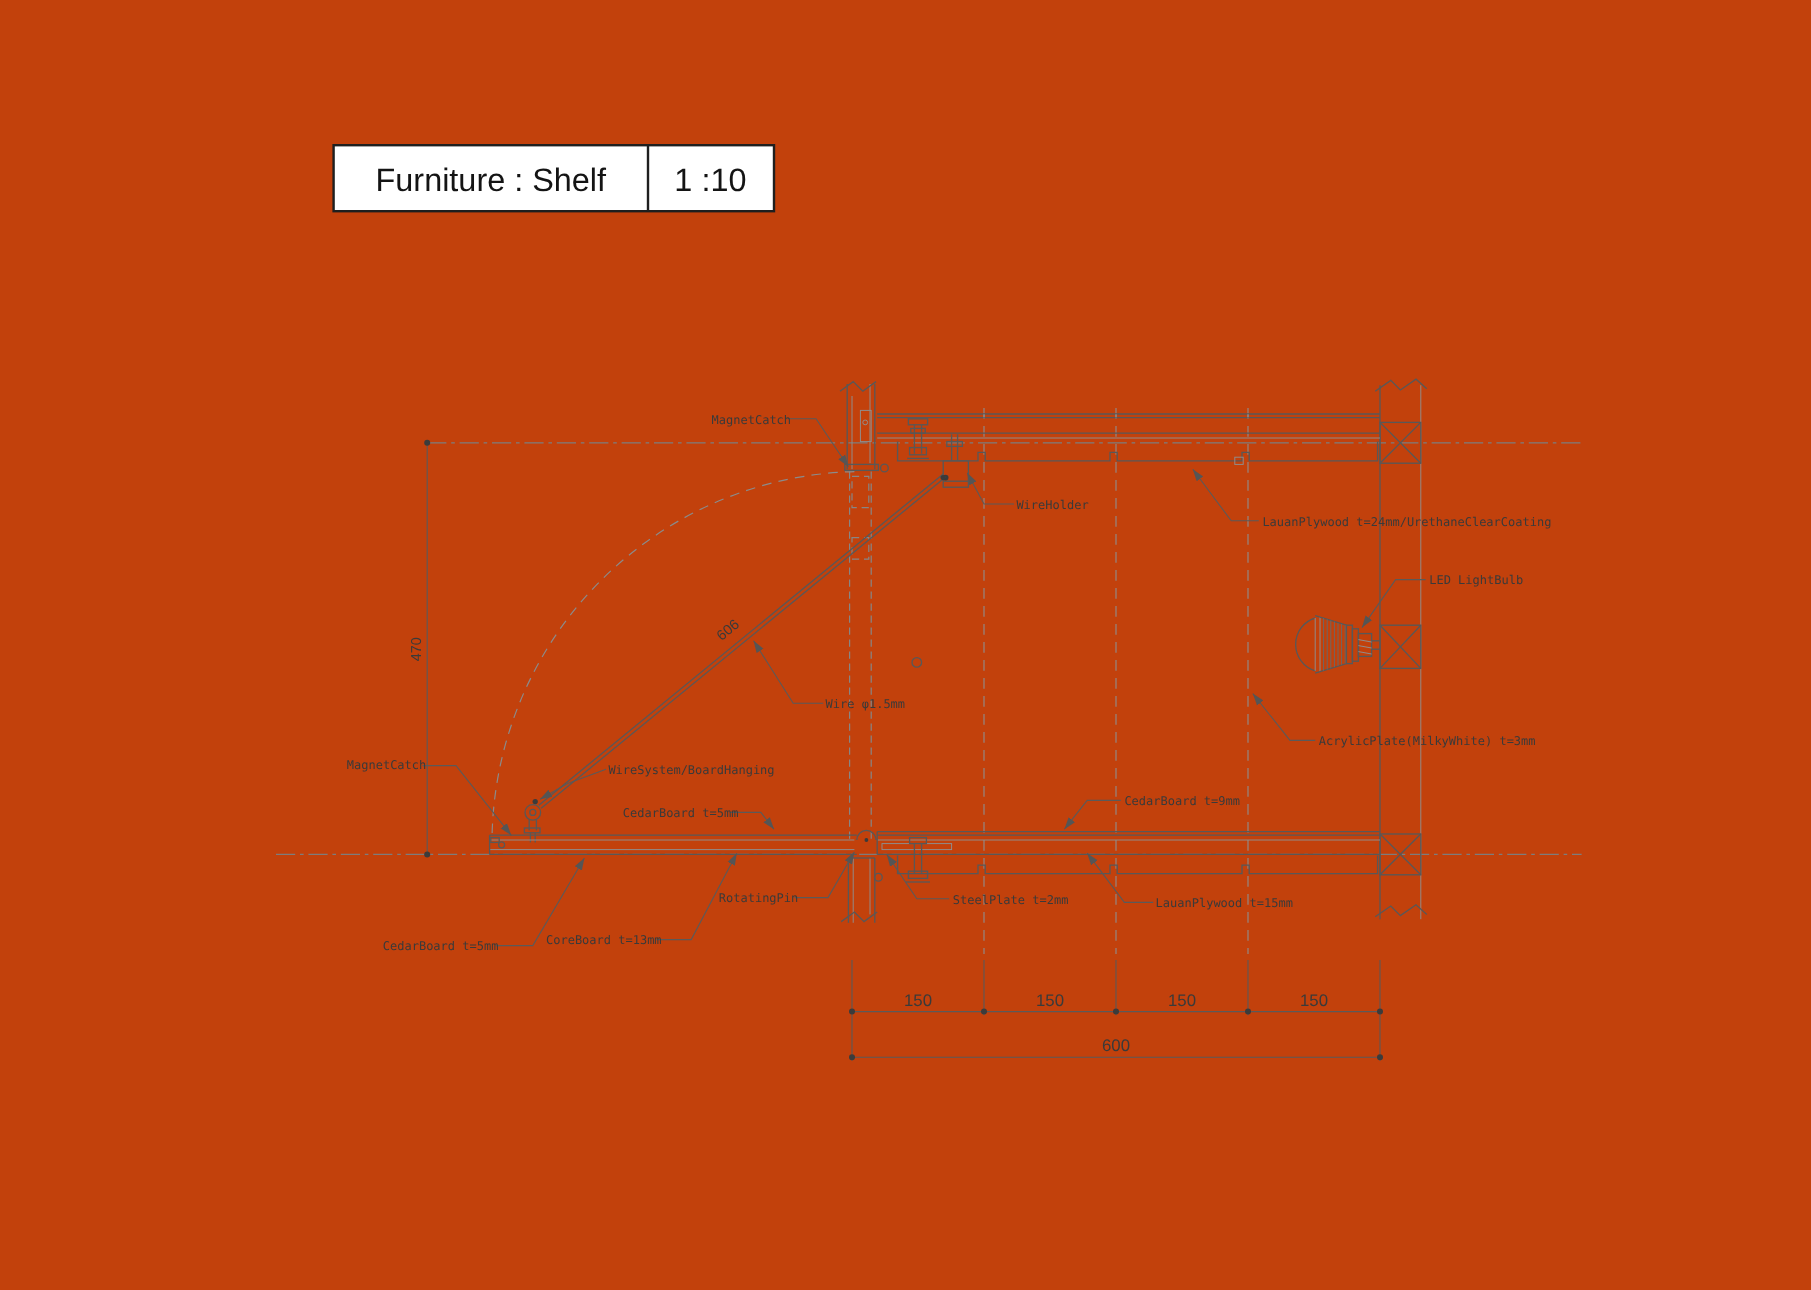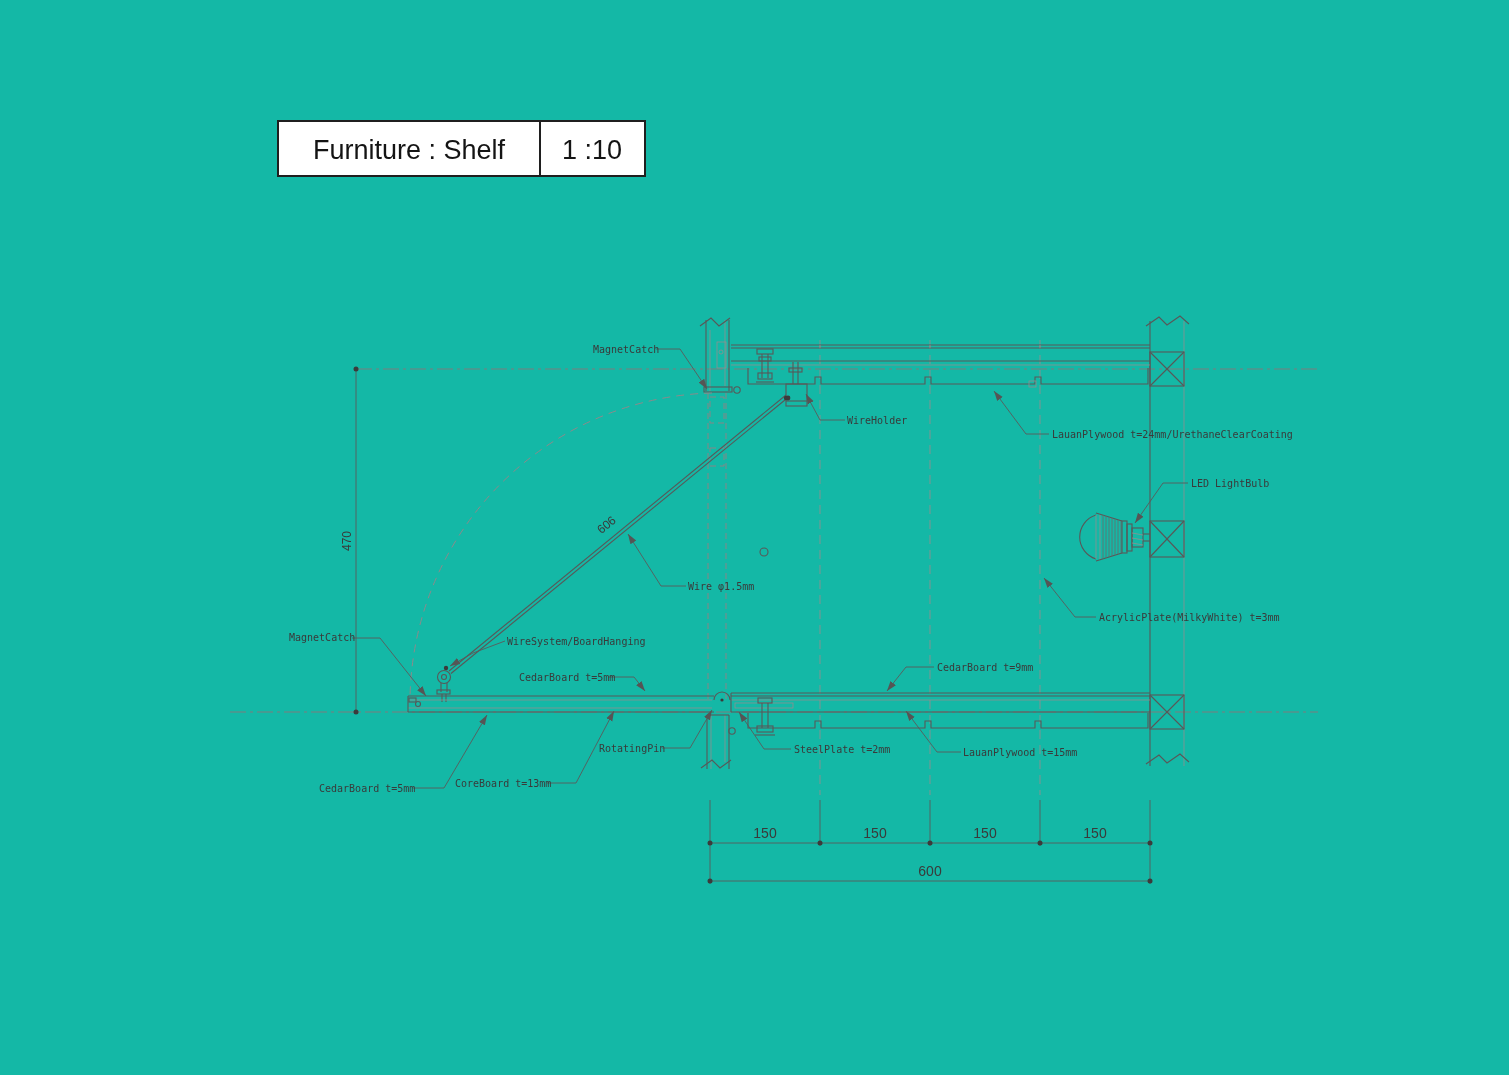--- a/index.html
+++ b/index.html
@@ -1,16 +1,16 @@
 <!DOCTYPE html>
 <html><head>
 <meta charset="utf-8">
 <style>
   html,body{margin:0;padding:0;background:#ffffff;}
-  .stage{position:relative;width:1509px;height:1075px;background:#14b8a6;overflow:hidden;
+  .stage{position:relative;width:1509px;height:1075px;background:#c2410c;overflow:hidden;
          font-family:"DejaVu Sans Mono",monospace;}
   svg{position:absolute;left:0;top:0;}
   .ln   {stroke:#585858;stroke-width:1.1;fill:none;}
   .lnTh {stroke:#8f8f8f;stroke-width:0.8;fill:none;}
   .cl   {stroke:#7d7d7d;stroke-width:1;fill:none;stroke-dasharray:16 4 3 4;}
   .grid {stroke:#8f8f8f;stroke-width:0.9;fill:none;stroke-dasharray:9 6;}
   .dash {stroke:#868686;stroke-width:1;fill:none;stroke-dasharray:6 4;}
   .arc  {stroke:#8b8b8b;stroke-width:1;fill:none;stroke-dasharray:8 6;}
   .lead {stroke:#5a5a5a;stroke-width:0.9;fill:none;}
   .dot  {fill:#3b3b3b;stroke:none;}

